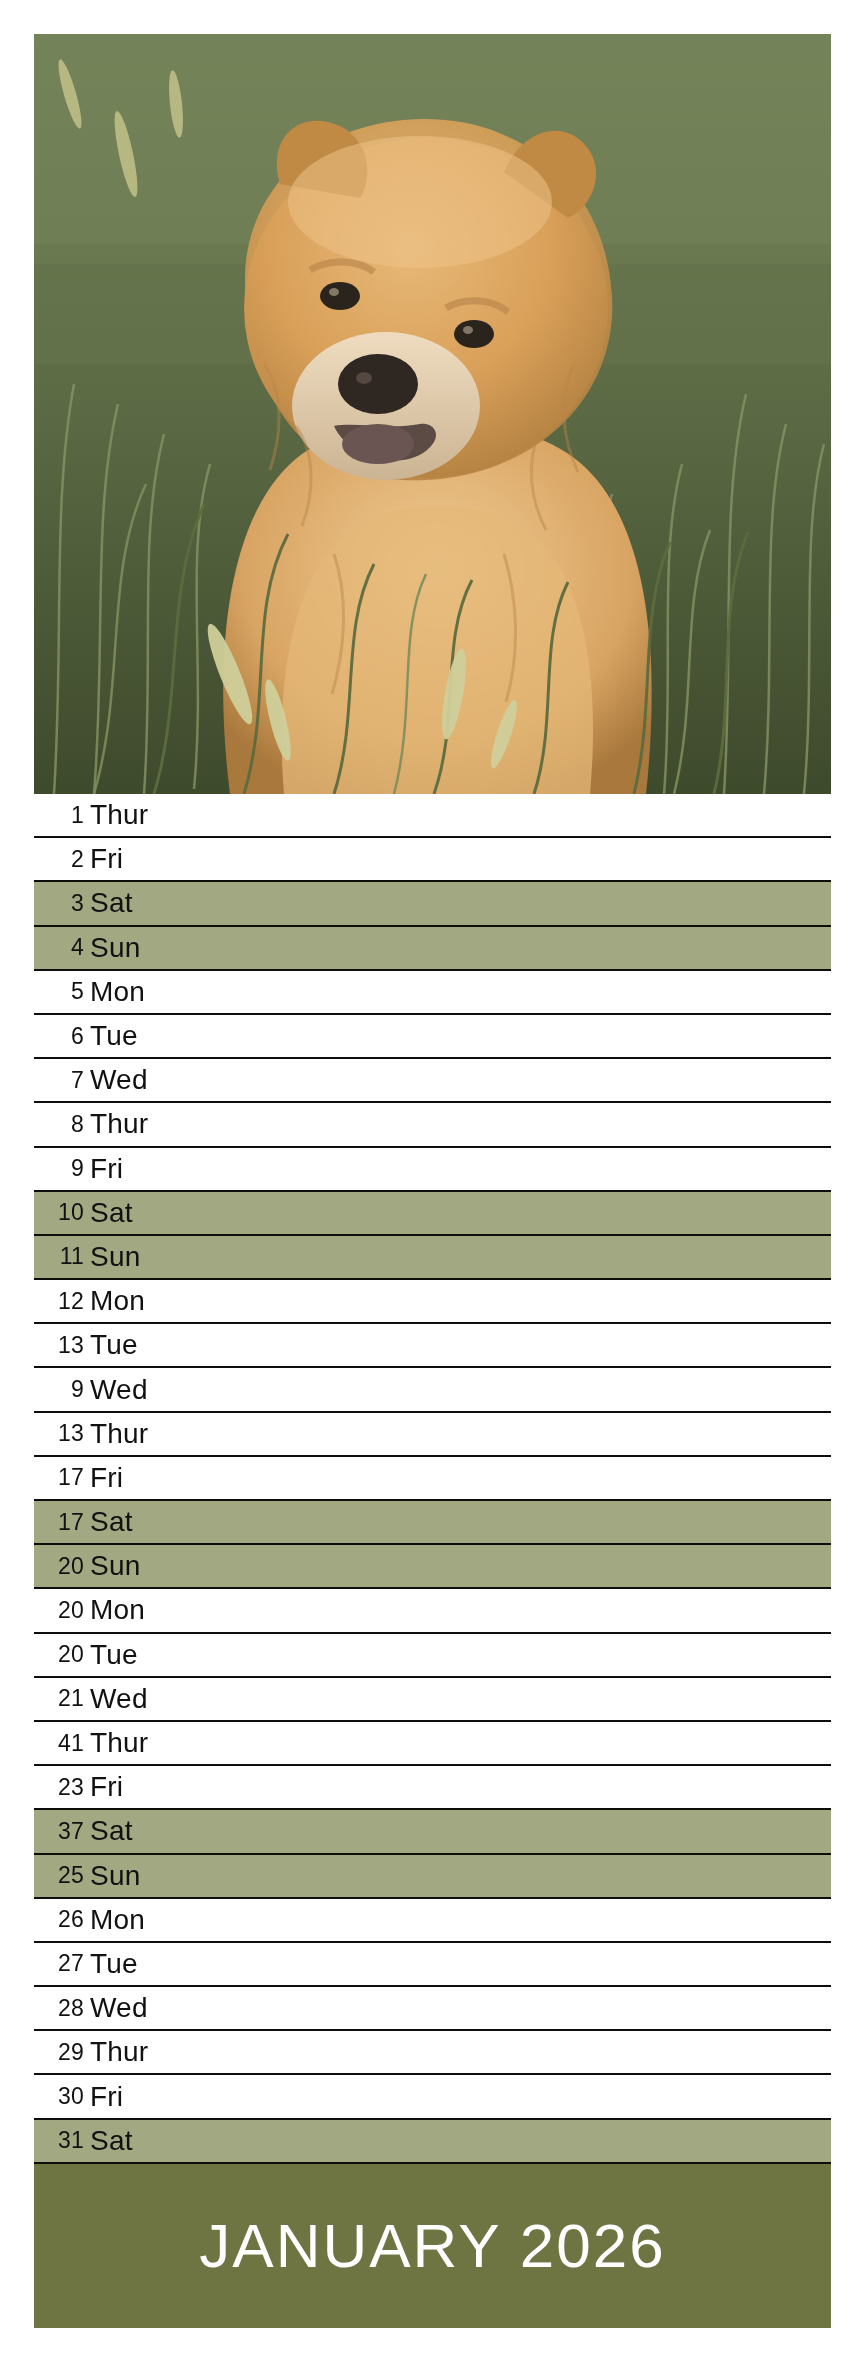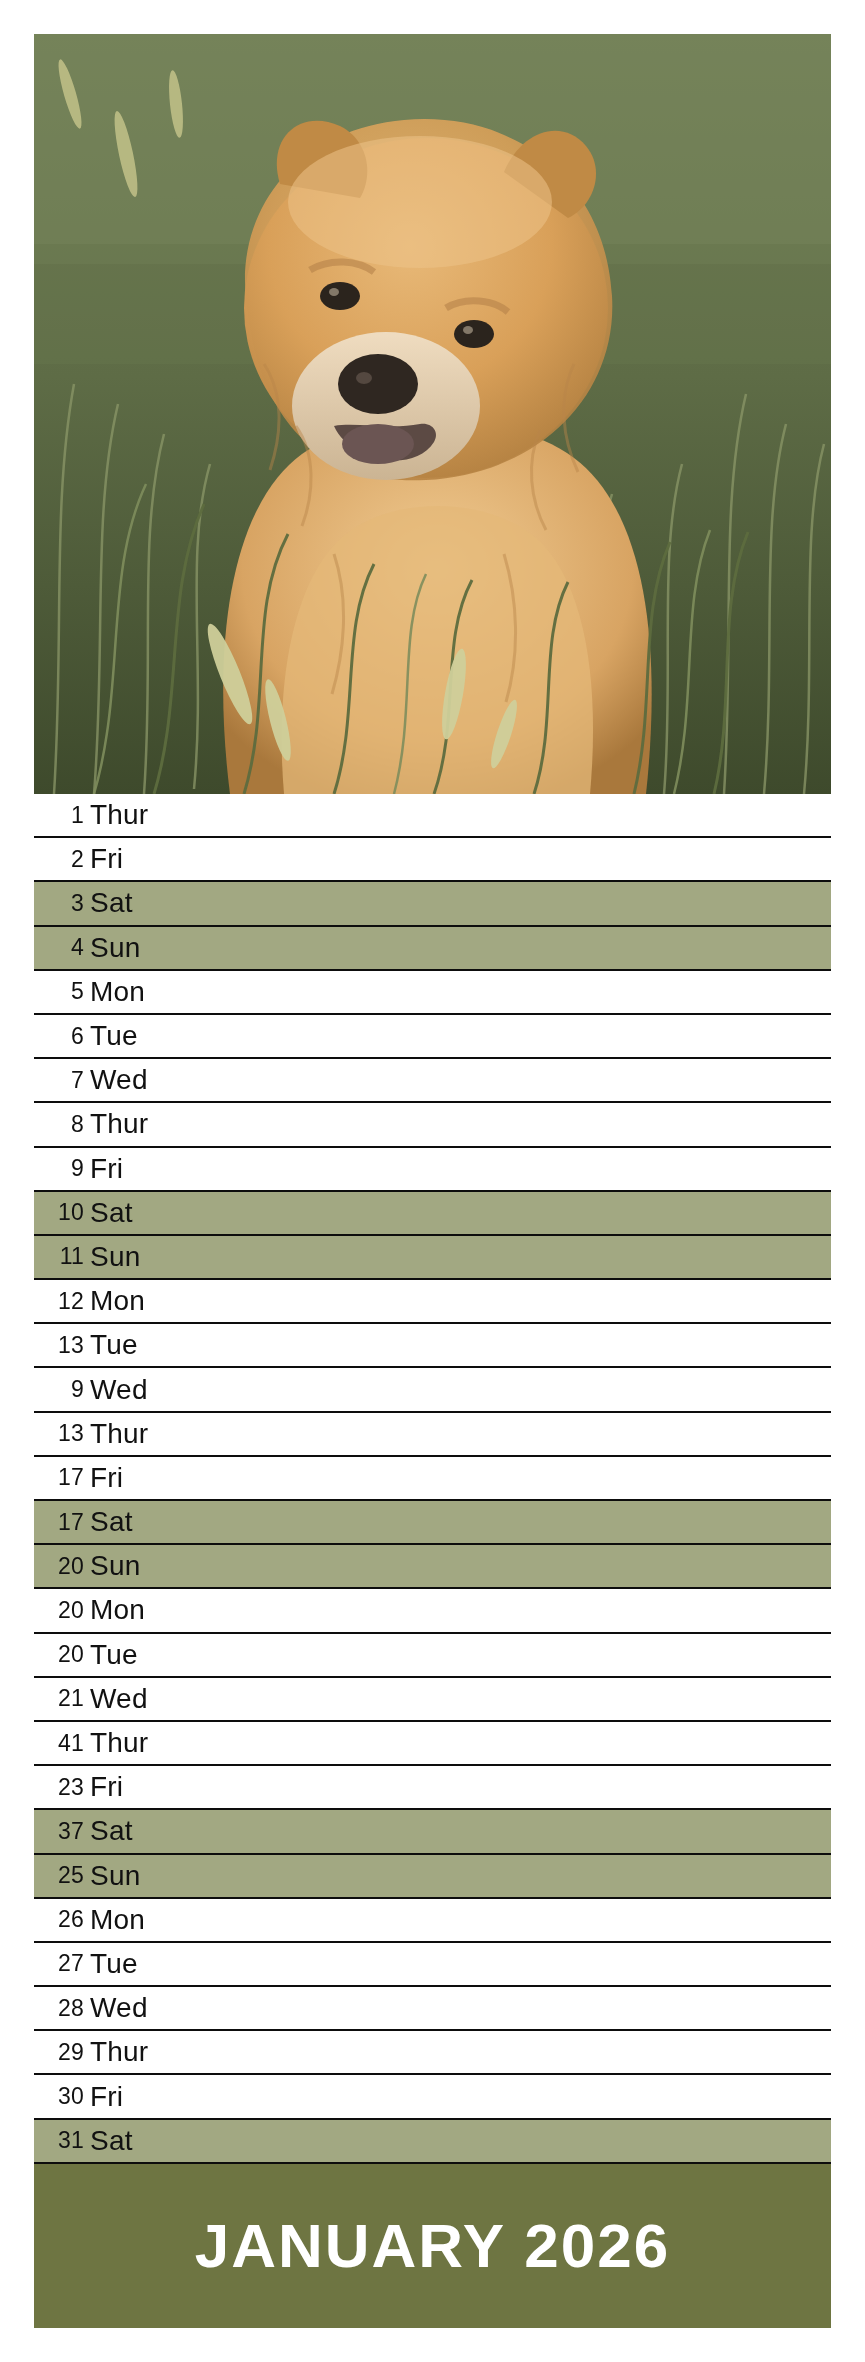--- a/index.html
+++ b/index.html
@@ -72,21 +72,21 @@
     flex: 1 1 auto;
     background: #6e7542;
     display: flex;
     align-items: center;
     justify-content: center;
     min-height: 112px;
   }
   .footer-title {
     color: #ffffff;
     font-size: 62px;
-    font-weight: bold;
+    font-weight: normal;
     letter-spacing: 2px;
     font-family: "Liberation Sans", sans-serif;
   }
 </style>
 </head>
 <body>
 
 <div class="calendar">
 
   <div class="photo">

